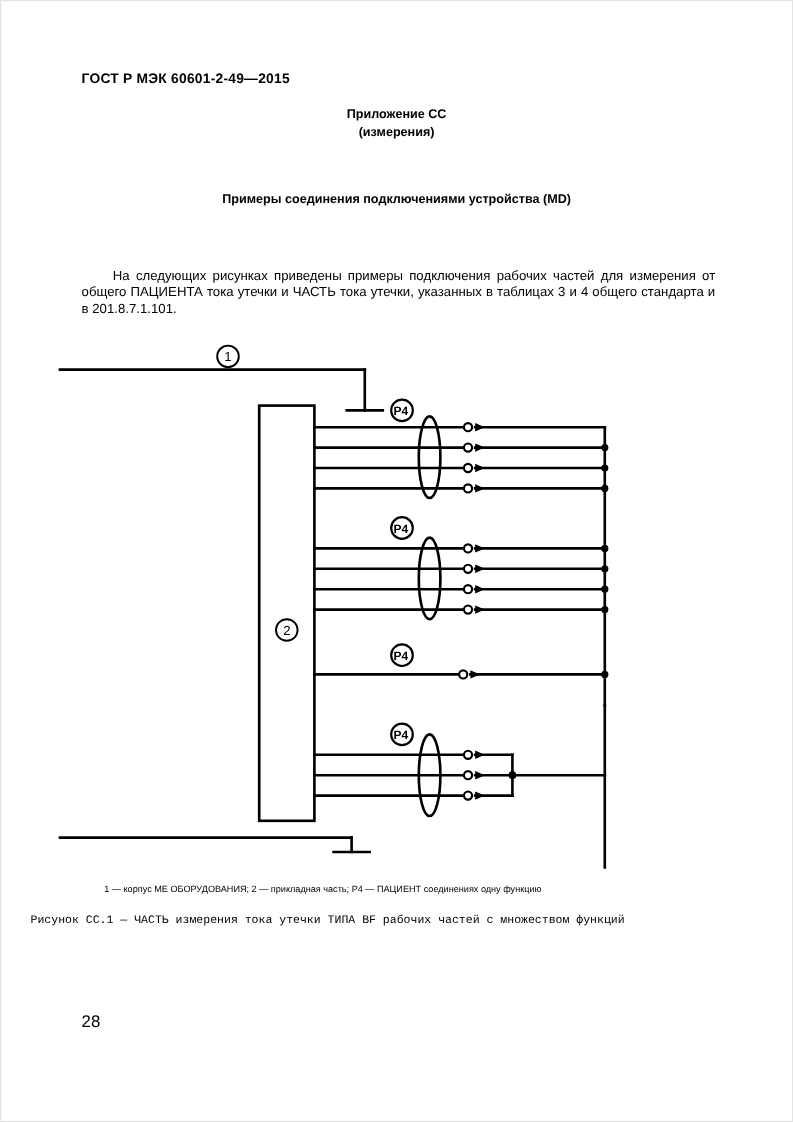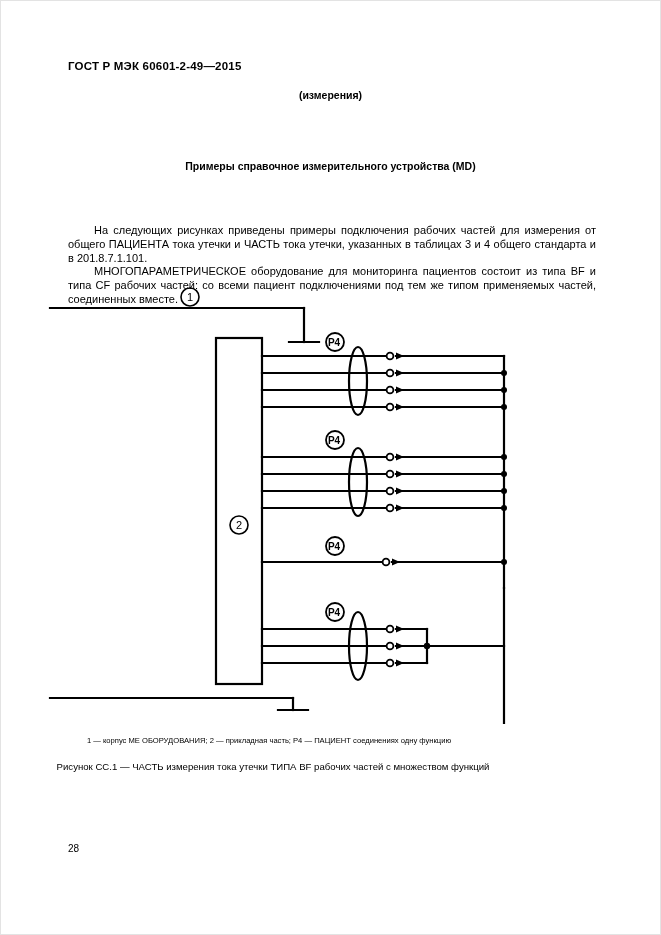--- a/index.html
+++ b/index.html
@@ -91,48 +91,49 @@
     line-height: 11px;
   }
   .fig-caption {
     position: absolute;
     left: 0;
     top: 760px;
     width: 546px;
     text-align: center;
     font-size: 9.6px;
     line-height: 13px;
+    font-family: Liberation Mono, monospace;
   }
   .page-number {
     position: absolute;
     left: 68px;
     top: 843px;
-    font-size: 10px;
+    font-size: 14px;
   }
 </style>
 </head>
 <body>
 
 <div id="page">
 
   <div class="page-border"></div>
 
   <div class="std-header">ГОСТ Р МЭК 60601-2-49—2015</div>
 
   <div class="annex-block">
+    <div>Приложение СС</div>
     <div>(измерения)</div>
   </div>
 
   <div class="title-block">
-    <div>Примеры справочное измерительного устройства (MD)</div>
+    <div>Примеры соединения подключениями устройства (MD)</div>
   </div>
 
   <div class="body-text">
     <p class="indent">На следующих рисунках приведены примеры подключения рабочих частей для измерения от общего ПАЦИЕНТА тока утечки и ЧАСТЬ тока утечки, указанных в таблицах 3 и 4 общего стандарта и в 201.8.7.1.101.</p>
-    <p class="indent">МНОГОПАРАМЕТРИЧЕСКОЕ оборудование для мониторинга пациентов состоит из типа BF и типа CF рабочих частей: со всеми пациент подключениями под тем же типом применяемых частей, соединенных вместе.</p>
   </div>
 
   <div id="diagram">
     <svg width="661" height="440" viewBox="0 0 661 440" xmlns="http://www.w3.org/2000/svg">
       <g fill="none" stroke="#000000" stroke-width="2.2" stroke-linecap="square">
 
         <g>
           <path d="M 50 24 L 304 24"></path>
           <path d="M 304 24 L 304 58"></path>
           <path d="M 289 58 L 319 58"></path>

